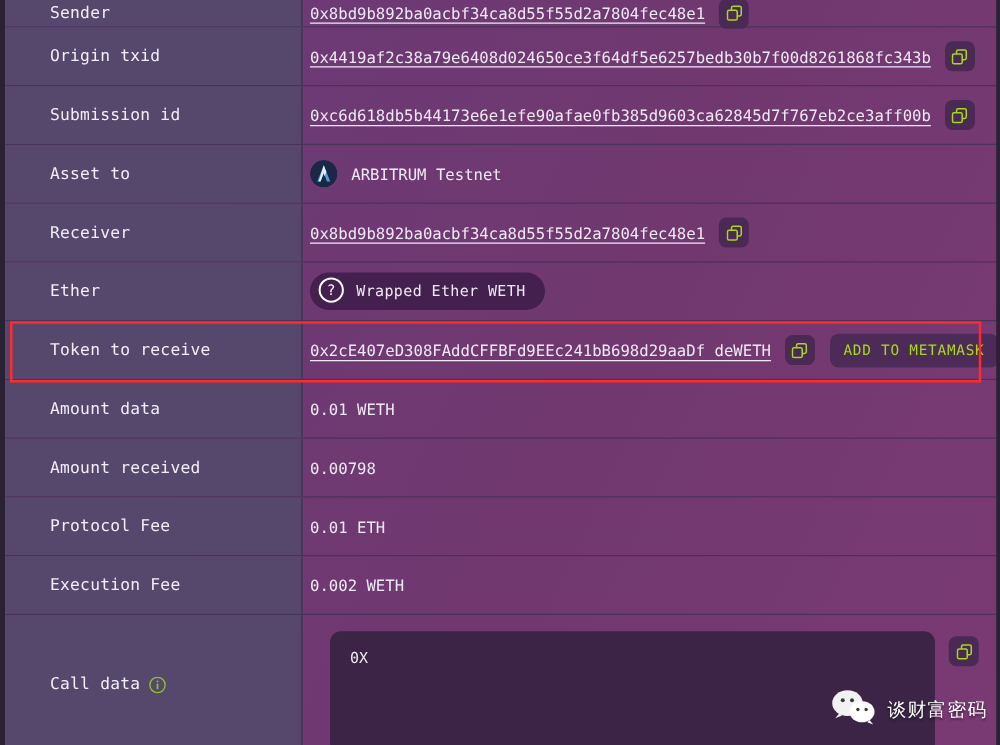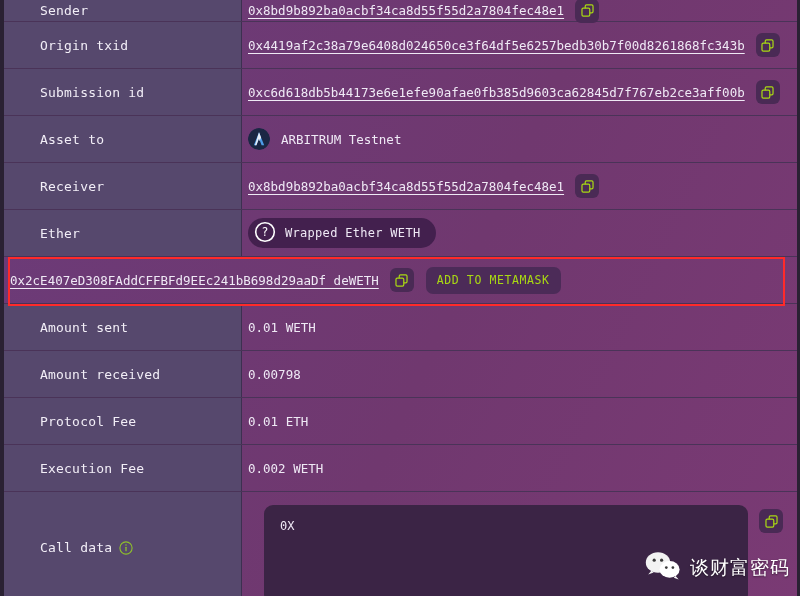--- a/index.html
+++ b/index.html
@@ -169,21 +169,21 @@
     bottom: 11px;
     display: flex;
     align-items: center;
     gap: 9px;
     z-index: 35;
     pointer-events: none;
   }
   .watermark .wm-text {
     color: #ffffff;
     font-family: "DejaVu Sans", "Liberation Sans", sans-serif;
-    font-size: 19px;
+    font-size: 15px;
     letter-spacing: 1px;
     text-shadow: 0 1px 2px rgba(0,0,0,.5);
   }
 </style>
 </head>
 <body>
 
 <div id="app">
 
   <div class="frame-left"></div>
@@ -292,36 +292,41 @@
               <circle cx="11" cy="11" r="9.3" fill="none" stroke="#ffffff" stroke-width="1.6"></circle>
               <text x="11" y="15.3" text-anchor="middle" font-family="DejaVu Sans, sans-serif" font-size="11.5" fill="#ffffff">?</text>
             </svg>
           </span>
           <span class="pill-txt">Wrapped Ether WETH</span>
         </span>
       </div>
     </div>
 
     <div class="row h-std">
+      <div class="cell-label">
+        <span class="lbl-inner">
+            <span>Token to receive</span>
+          </span>
+      </div>
       <div class="cell-value">
         <span class="addr">0x2cE407eD308FAddCFFBFd9EEc241bB698d29aaDf deWETH</span>
         <span class="copy-btn">
           <svg width="13" height="13" viewBox="0 0 16 16" fill="none">
             <rect x="5.2" y="1.2" width="9.6" height="9.6" rx="1.6" stroke="#a9d913" stroke-width="1.5"></rect>
             <rect x="1.2" y="5.2" width="9.6" height="9.6" rx="1.6" fill="#4a2a55" stroke="#a9d913" stroke-width="1.5"></rect>
           </svg>
         </span>
         <button class="mm-btn">ADD TO METAMASK</button>
       </div>
     </div>
 
     <div class="row h-std">
       <div class="cell-label">
         <span class="lbl-inner">
-            <span>Amount sent</span>
+            <span>Amount data</span>
           </span>
       </div>
       <div class="cell-value">
         <span class="plain">0.01 WETH</span>
       </div>
     </div>
 
     <div class="row h-std">
       <div class="cell-label">
         <span class="lbl-inner">

